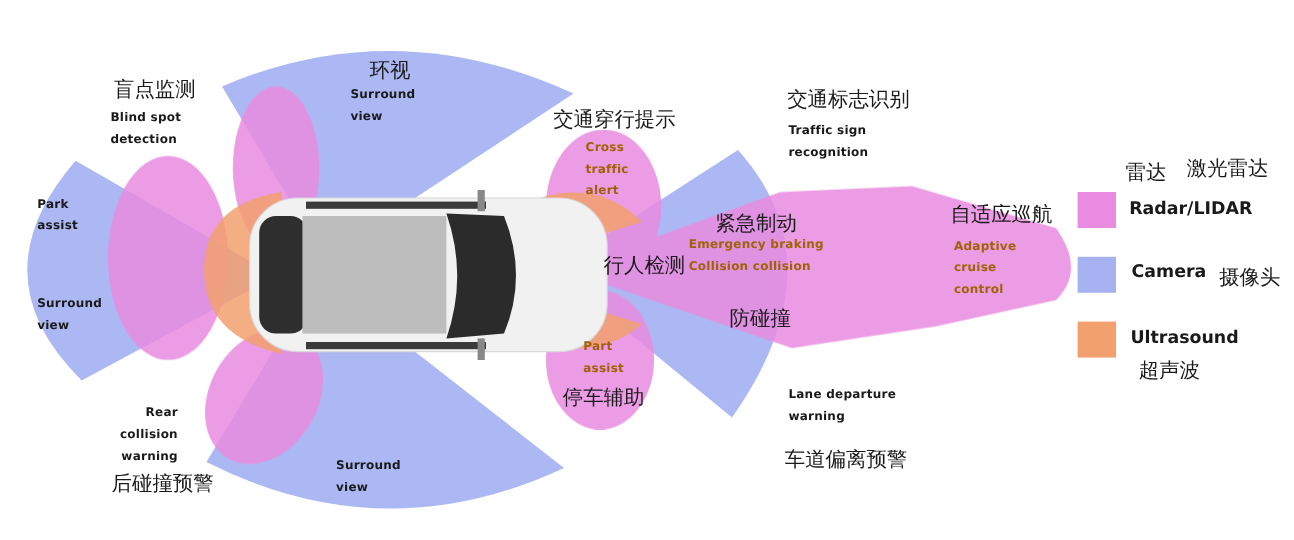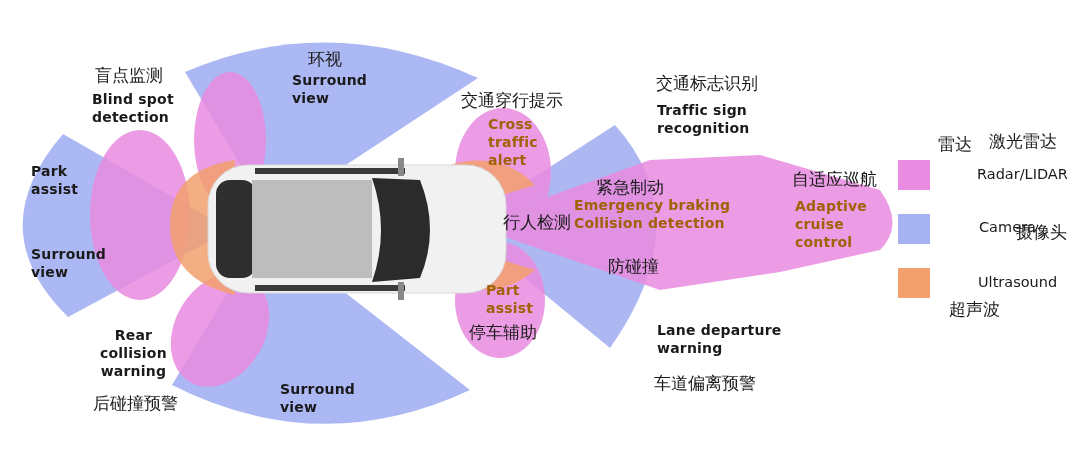--- a/index.html
+++ b/index.html
@@ -1,22 +1,22 @@
 <!DOCTYPE html>
 <html><head>
 <meta charset="utf-8">
 <style>
   html, body { margin:0; padding:0; background:#ffffff; }
   body { width:1078px; height:450px; position:relative; overflow:hidden;
          font-family:"DejaVu Sans","Liberation Sans",sans-serif; }
   svg.zones { position:absolute; left:0; top:0; }
-  .lbl { position:absolute; color:#1a1a1a; font-size:14px; line-height:18px; font-weight:600; letter-spacing:0.2px; }
+  .lbl { position:absolute; color:#1a1a1a; font-size:10px; line-height:18px; font-weight:600; letter-spacing:0.2px; }
   .lbl.dark { color:#a16207; }
   .cn { position:absolute; color:#1a1a1a; font-size:17px; line-height:18px; font-weight:400; }
-  .legend-text { position:absolute; color:#1a1a1a; font-size:14.5px; font-weight:400;margin-left:36px; }
+  .legend-text { position:absolute; color:#1a1a1a; font-size:14.5px; font-weight:700; }
 </style>
 </head>
 <body>
 
 <svg class="zones" width="1078" height="450" viewBox="0 0 1078 450">
 
   <g fill="#a6b2f2" opacity="0.92">
 
     <path d="M270 215 L185 72 Q330 10 478 78 Z"></path>
 
@@ -89,21 +89,21 @@
 <div class="cn" style="left:656px;top:74px">交通标志识别</div>
 <div class="lbl" style="left:657px;top:101px">
     <div>Traffic sign</div>
     <div>recognition</div>
   </div>
 
 <div class="cn" style="left:596px;top:178px">紧急制动</div>
 <div class="cn" style="left:503px;top:213px">行人检测</div>
 <div class="lbl dark" style="left:574px;top:196px">
     <div>Emergency braking</div>
-    <div>Collision detection</div>
+    <div>Collision collision</div>
   </div>
 <div class="cn" style="left:608px;top:257px">防碰撞</div>
 
 <div class="cn" style="left:792px;top:170px">自适应巡航</div>
 <div class="lbl dark" style="left:795px;top:197px">
     <div>Adaptive</div>
     <div>cruise</div>
     <div>control</div>
   </div>
 
@@ -112,21 +112,21 @@
     <div>assist</div>
   </div>
 <div class="cn" style="left:469px;top:323px">停车辅助</div>
 
 <div class="lbl" style="left:657px;top:321px">
     <div>Lane departure</div>
     <div>warning</div>
   </div>
 <div class="cn" style="left:654px;top:374px">车道偏离预警</div>
 
-<div class="lbl" style="left:100px;top:326px;text-align:center">
+<div class="lbl" style="left:100px;top:336px;text-align:right">
     <div>Rear</div>
     <div>collision</div>
     <div>warning</div>
   </div>
 <div class="cn" style="left:93px;top:394px">后碰撞预警</div>
 
 <div class="lbl" style="left:280px;top:380px">
     <div>Surround</div>
     <div>view</div>
   </div>

